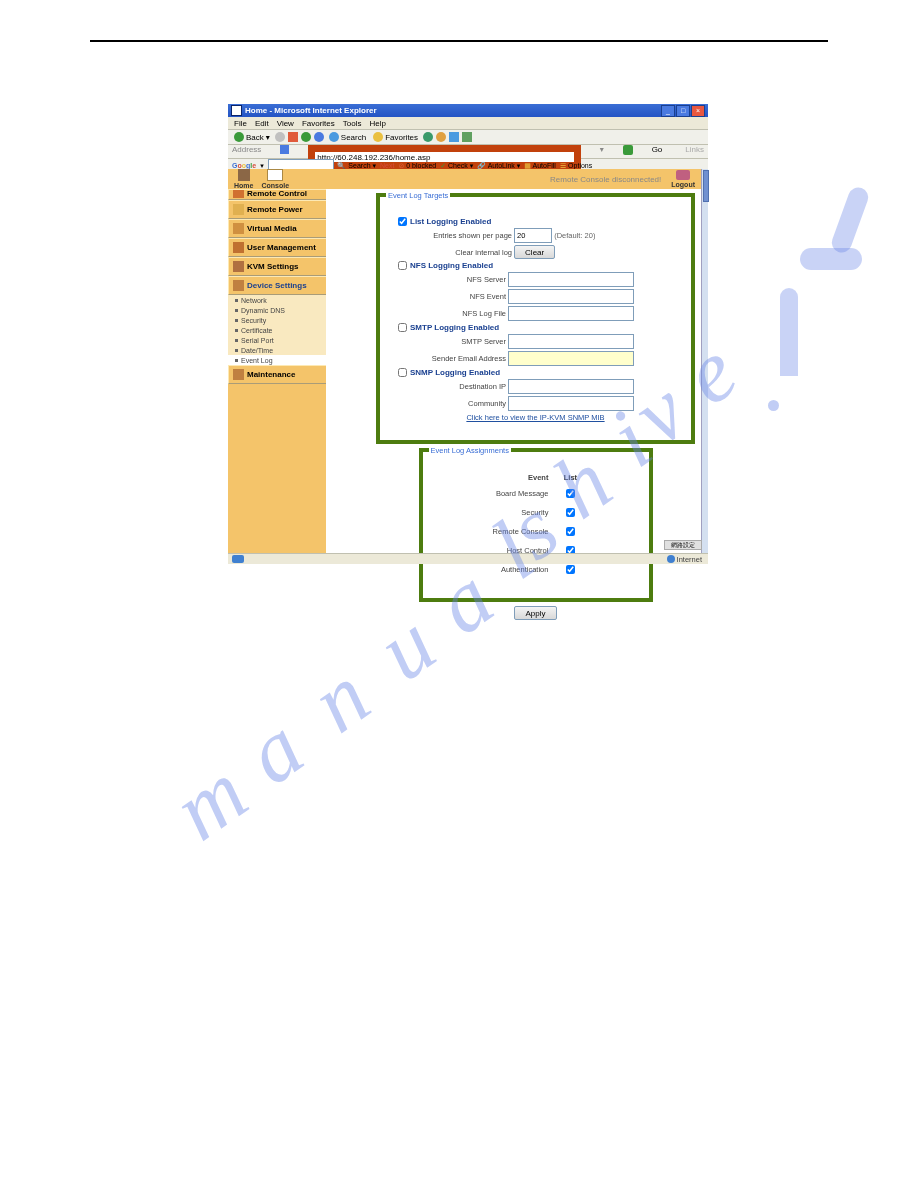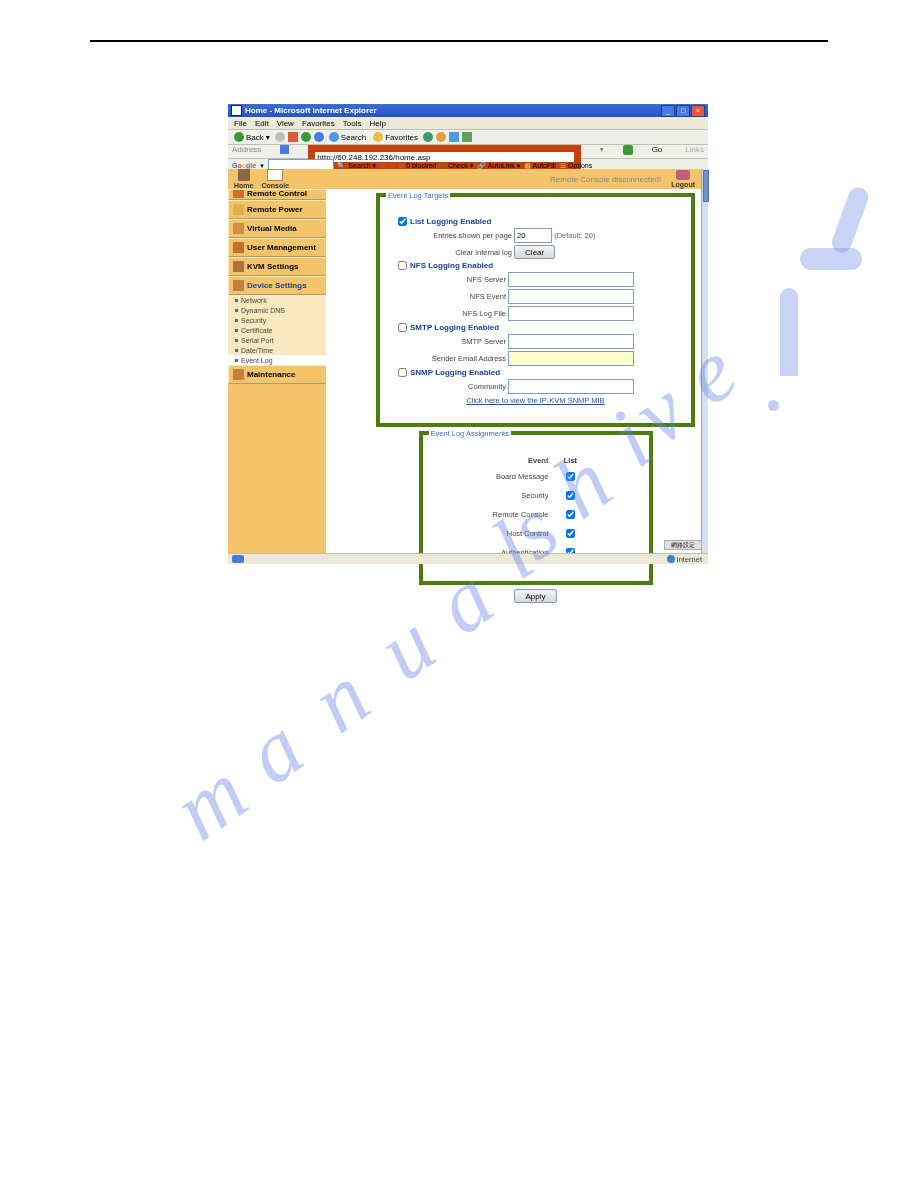--- a/index.html
+++ b/index.html
@@ -244,20 +244,21 @@
             <div class="row">
                   <input type="checkbox" style="">
                   <span class="sect-lbl">SMTP Logging Enabled</span>
                 </div>
             <div class="row"><span class="row-lbl" style="width:108px;">SMTP Server</span>&nbsp;<input class="txt" style="width: 120px;"></div>
             <div class="row"><span class="row-lbl" style="width:108px;">Sender Email Address</span>&nbsp;<input class="txt yellow" style="width: 120px;"></div>
             <div class="row">
                   <input type="checkbox" style="">
                   <span class="sect-lbl">SNMP Logging Enabled</span>
                 </div>
+            <div class="row"><span class="row-lbl" style="width:108px;">Destination IP</span>&nbsp;<input class="txt" style="width: 120px;"></div>
             <div class="row"><span class="row-lbl" style="width:108px;">Community</span>&nbsp;<input class="txt" style="width: 120px;"></div>
             <div class="mib-link">Click here to view the IP-KVM SNMP MIB</div>
           </div>
 
           <div class="fieldset" style="width:190px;margin:0 auto;">
             <span class="legend">Event Log Assignments</span>
             <table class="assign-tbl" style="margin:0 auto;">
               <tbody>
                     <tr class="assign-hdr">
                       <td class="ass-lbl">Event</td>

